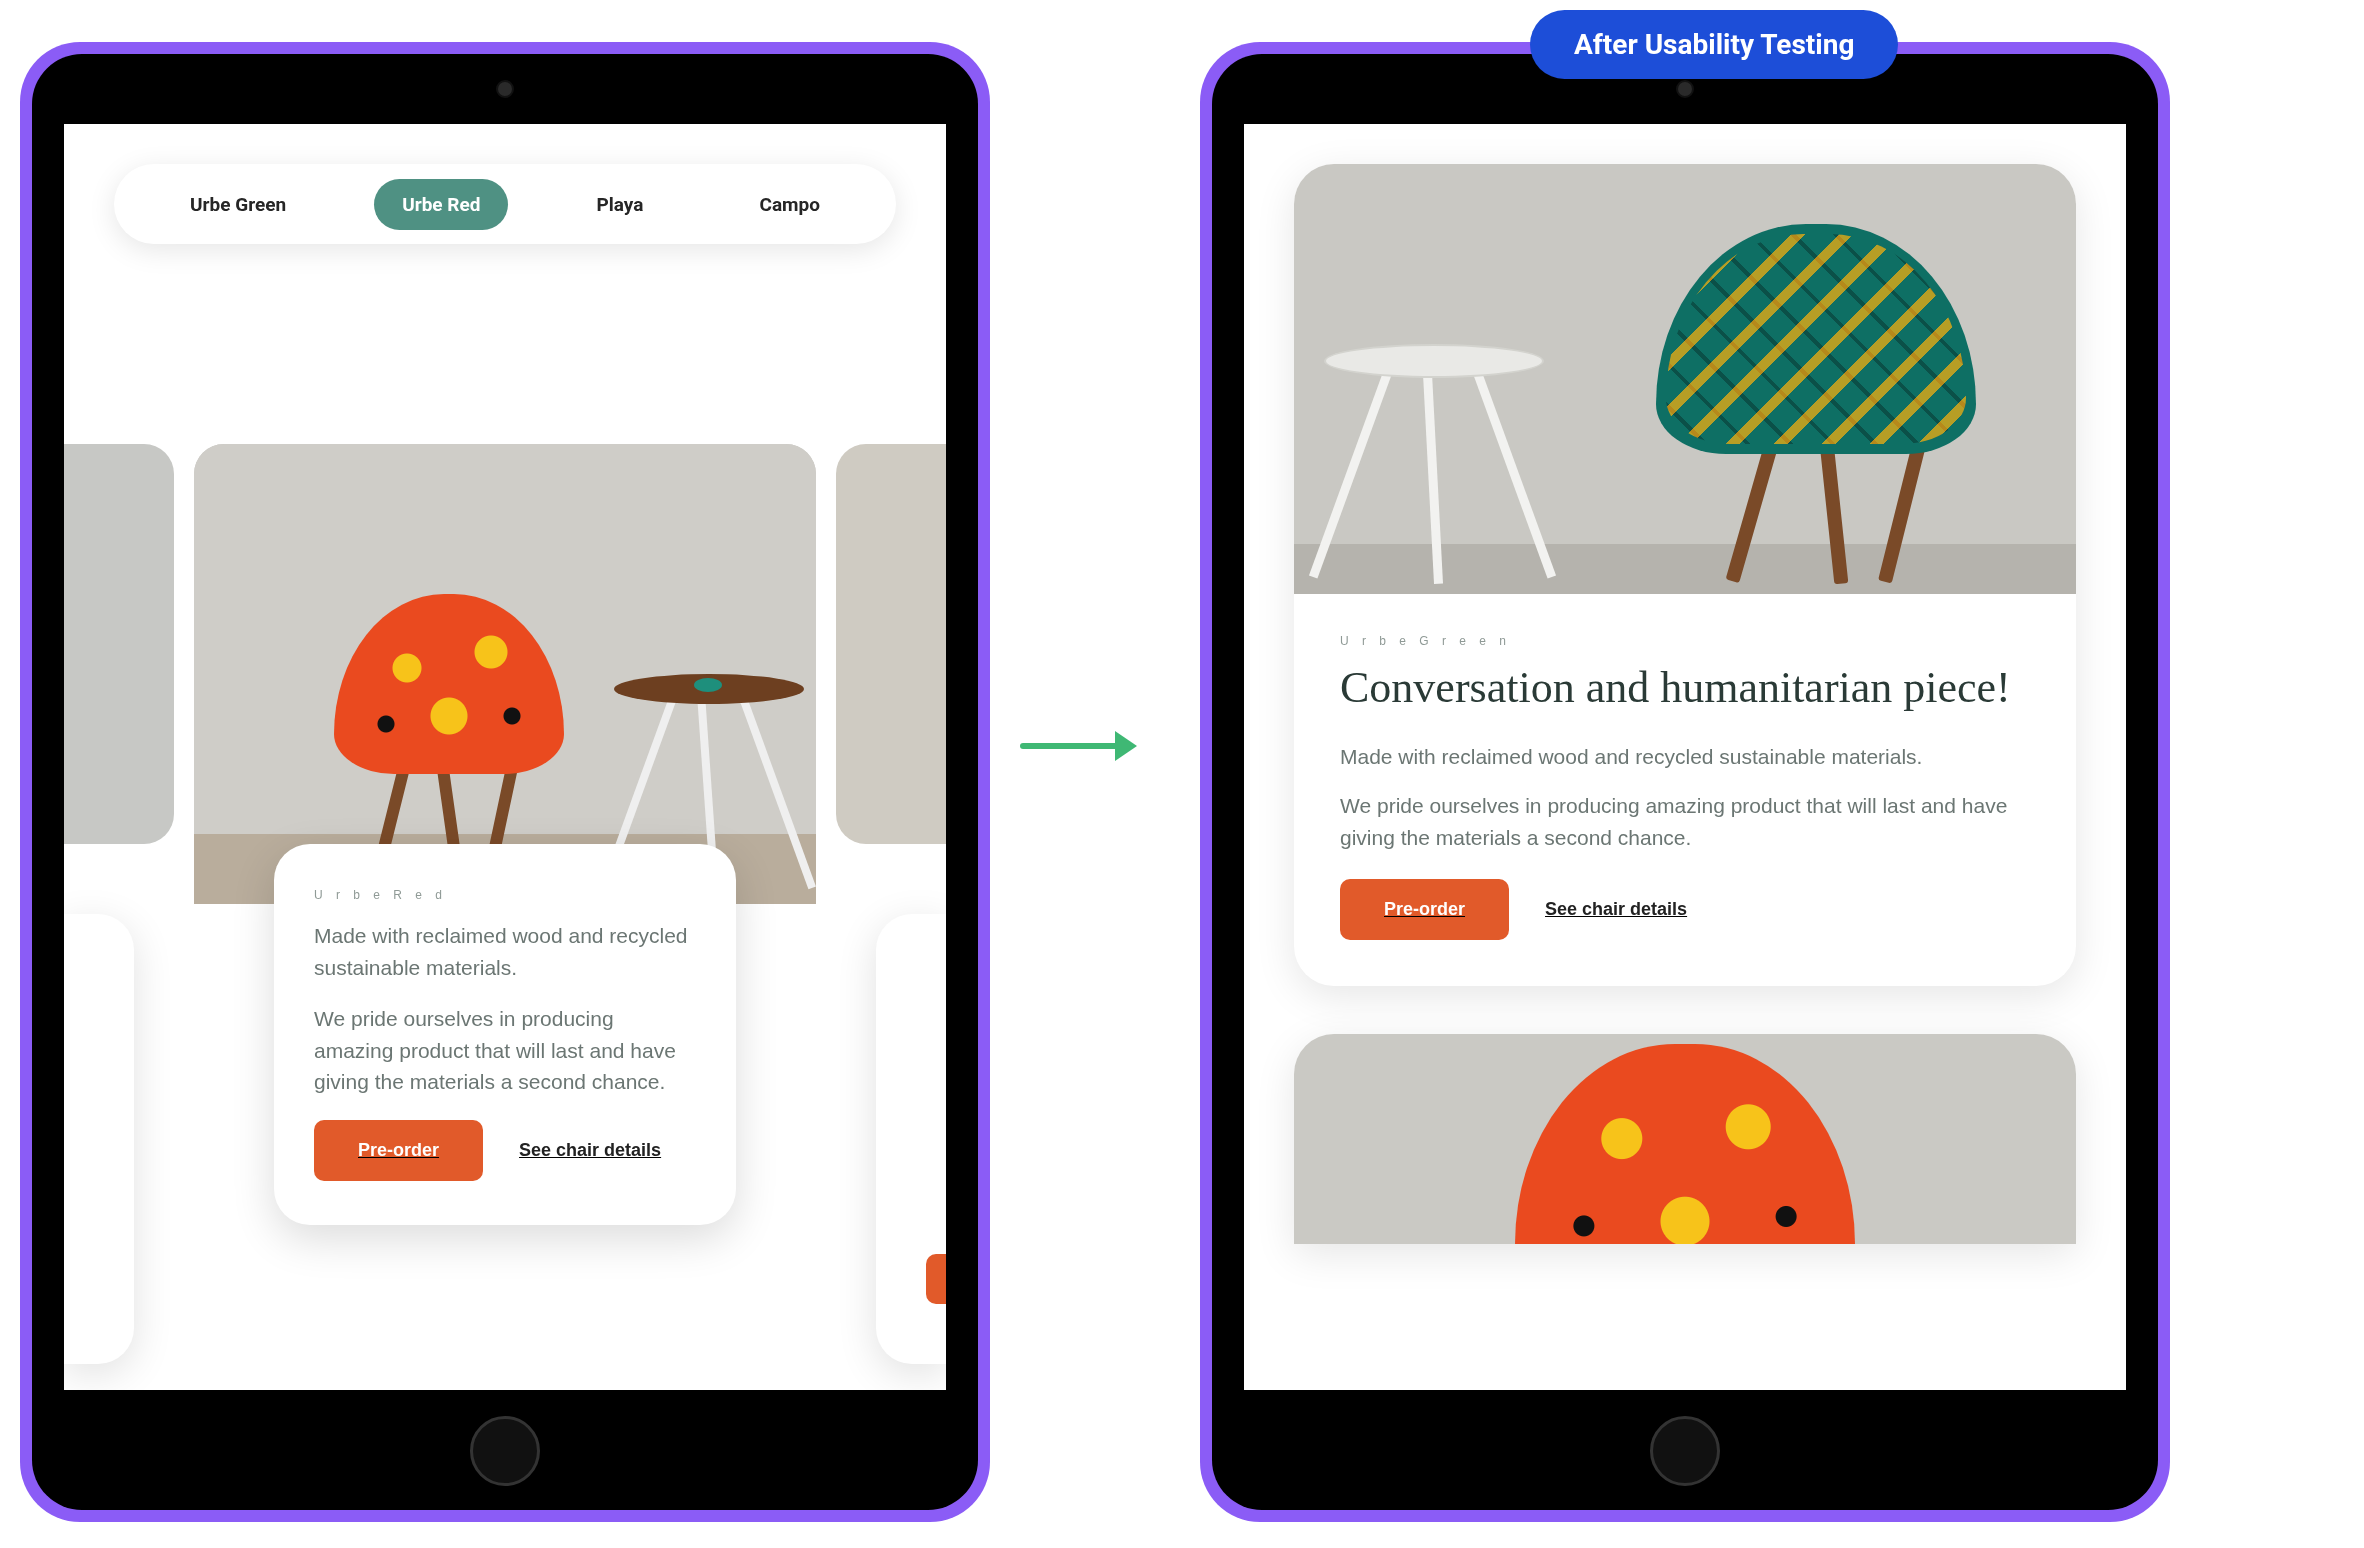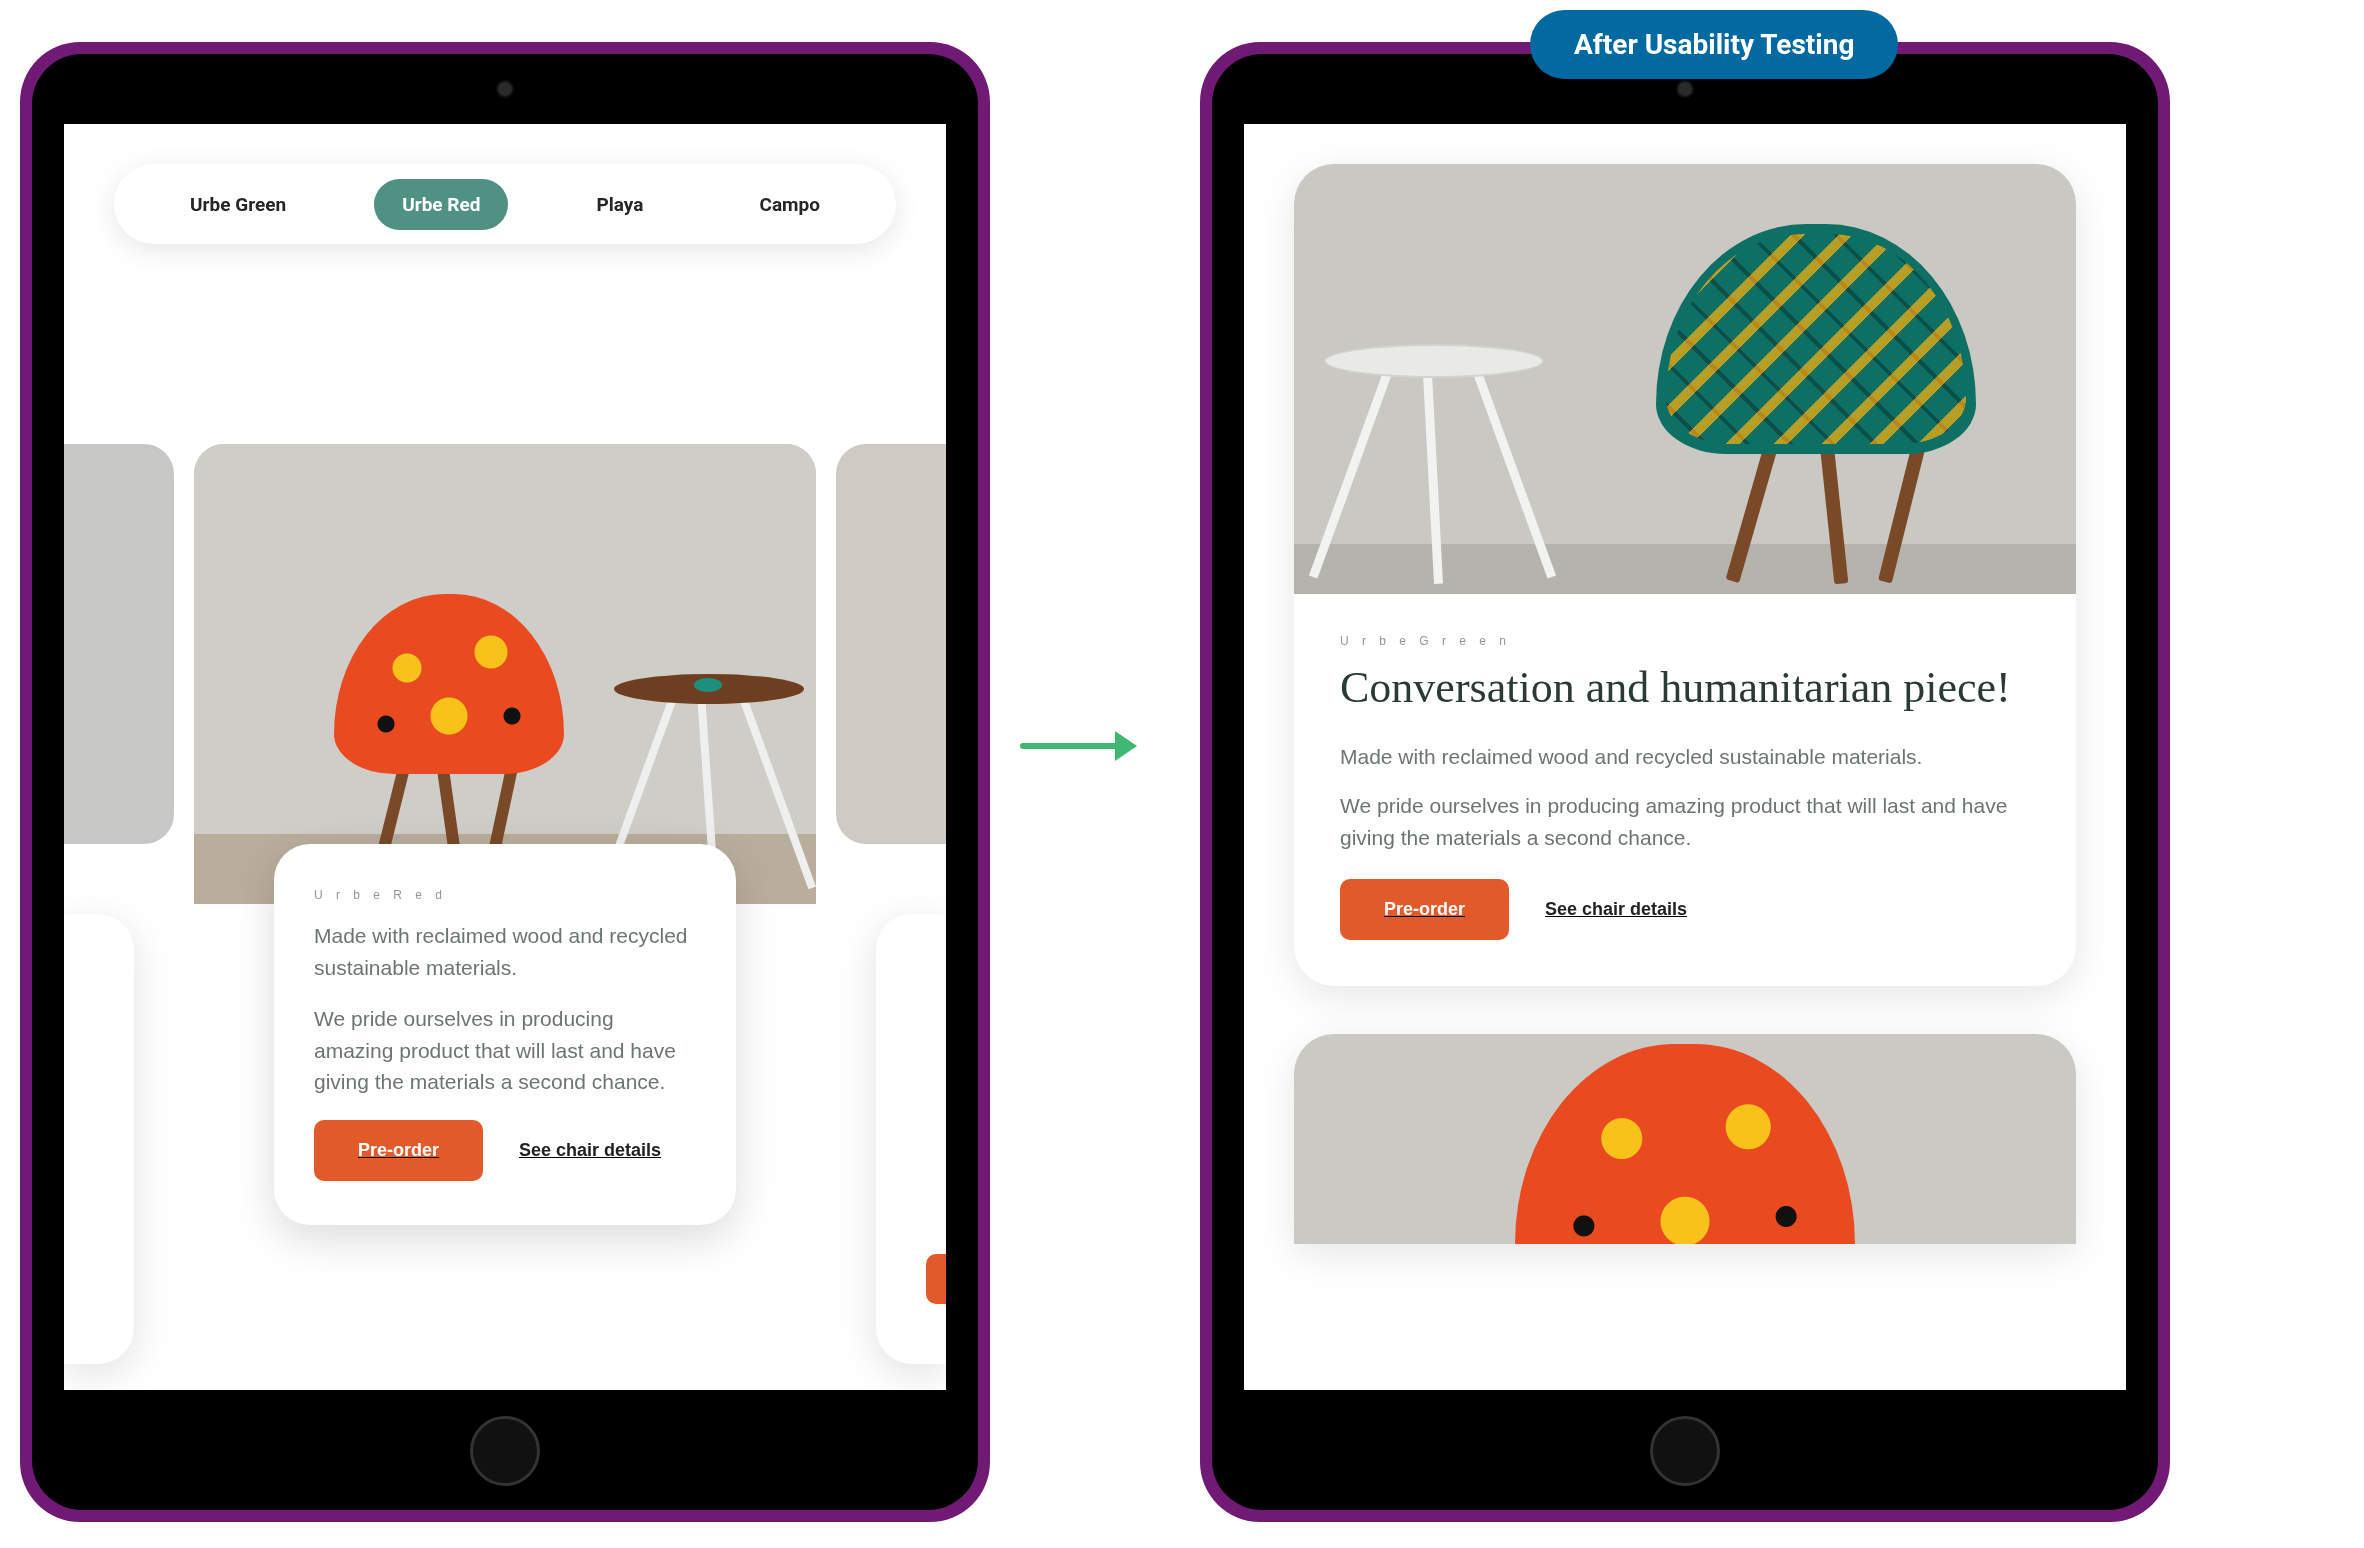--- a/index.html
+++ b/index.html
@@ -19,21 +19,21 @@
     position: absolute;
     top: 10px;
     padding: 18px 44px;
     border-radius: 40px;
     font-weight: 700;
     font-size: 28px;
     color: #fff;
     z-index: 10;
   }
   .badge-before { left: 290px; background: #B04A4A; }
-  .badge-after  { left: 1530px; background: #0369a1; }
+  .badge-after  { left: 1530px; background: #1d4ed8; }
 
   .arrow {
     position: absolute;
     top: 735px;
     left: 1020px;
     width: 120px;
     height: 20px;
   }
   .arrow-line {
     position: absolute;
@@ -49,21 +49,21 @@
     border-left: 22px solid #3FB874;
     border-top: 15px solid transparent;
     border-bottom: 15px solid transparent;
   }
 
   .tablet {
     position: absolute;
     top: 42px;
     width: 970px;
     height: 1480px;
-    background: #701a75;
+    background: #8b5cf6;
     border-radius: 60px;
     padding: 12px;
   }
   .tablet-left  { left: 20px; }
   .tablet-right { left: 1200px; }
   .tablet-inner {
     width: 100%; height: 100%;
     background: #000;
     border-radius: 50px;
     position: relative;

